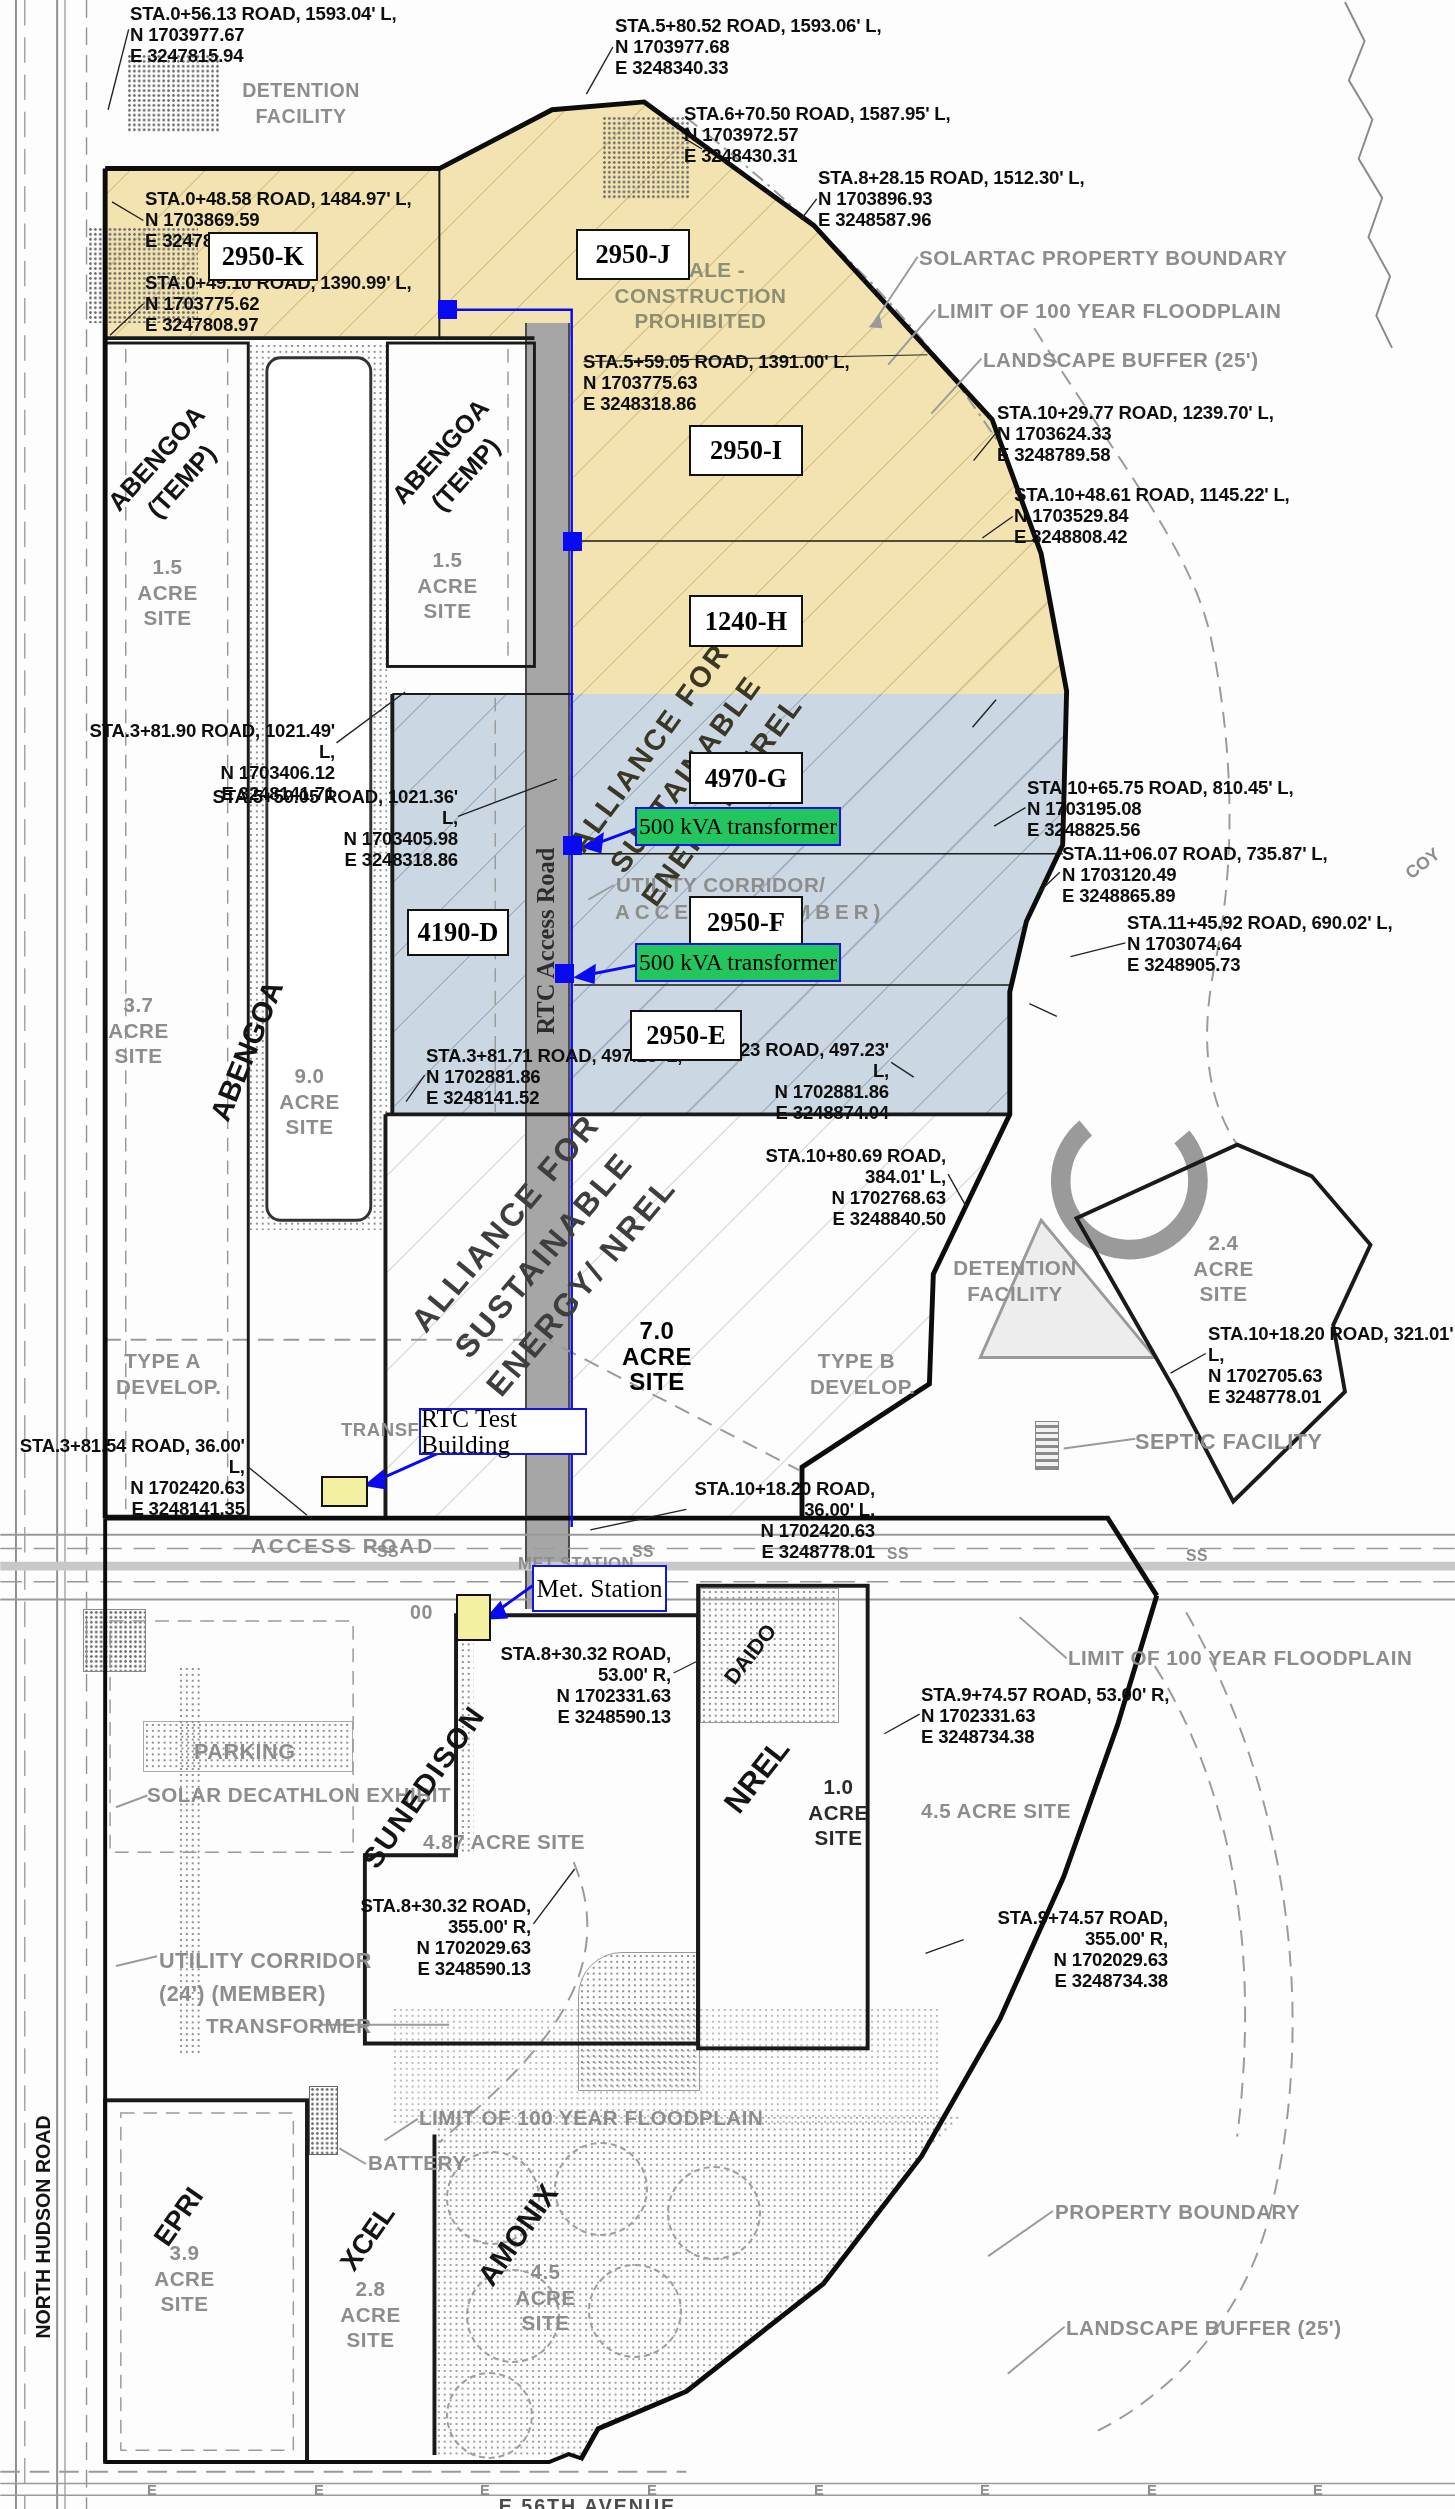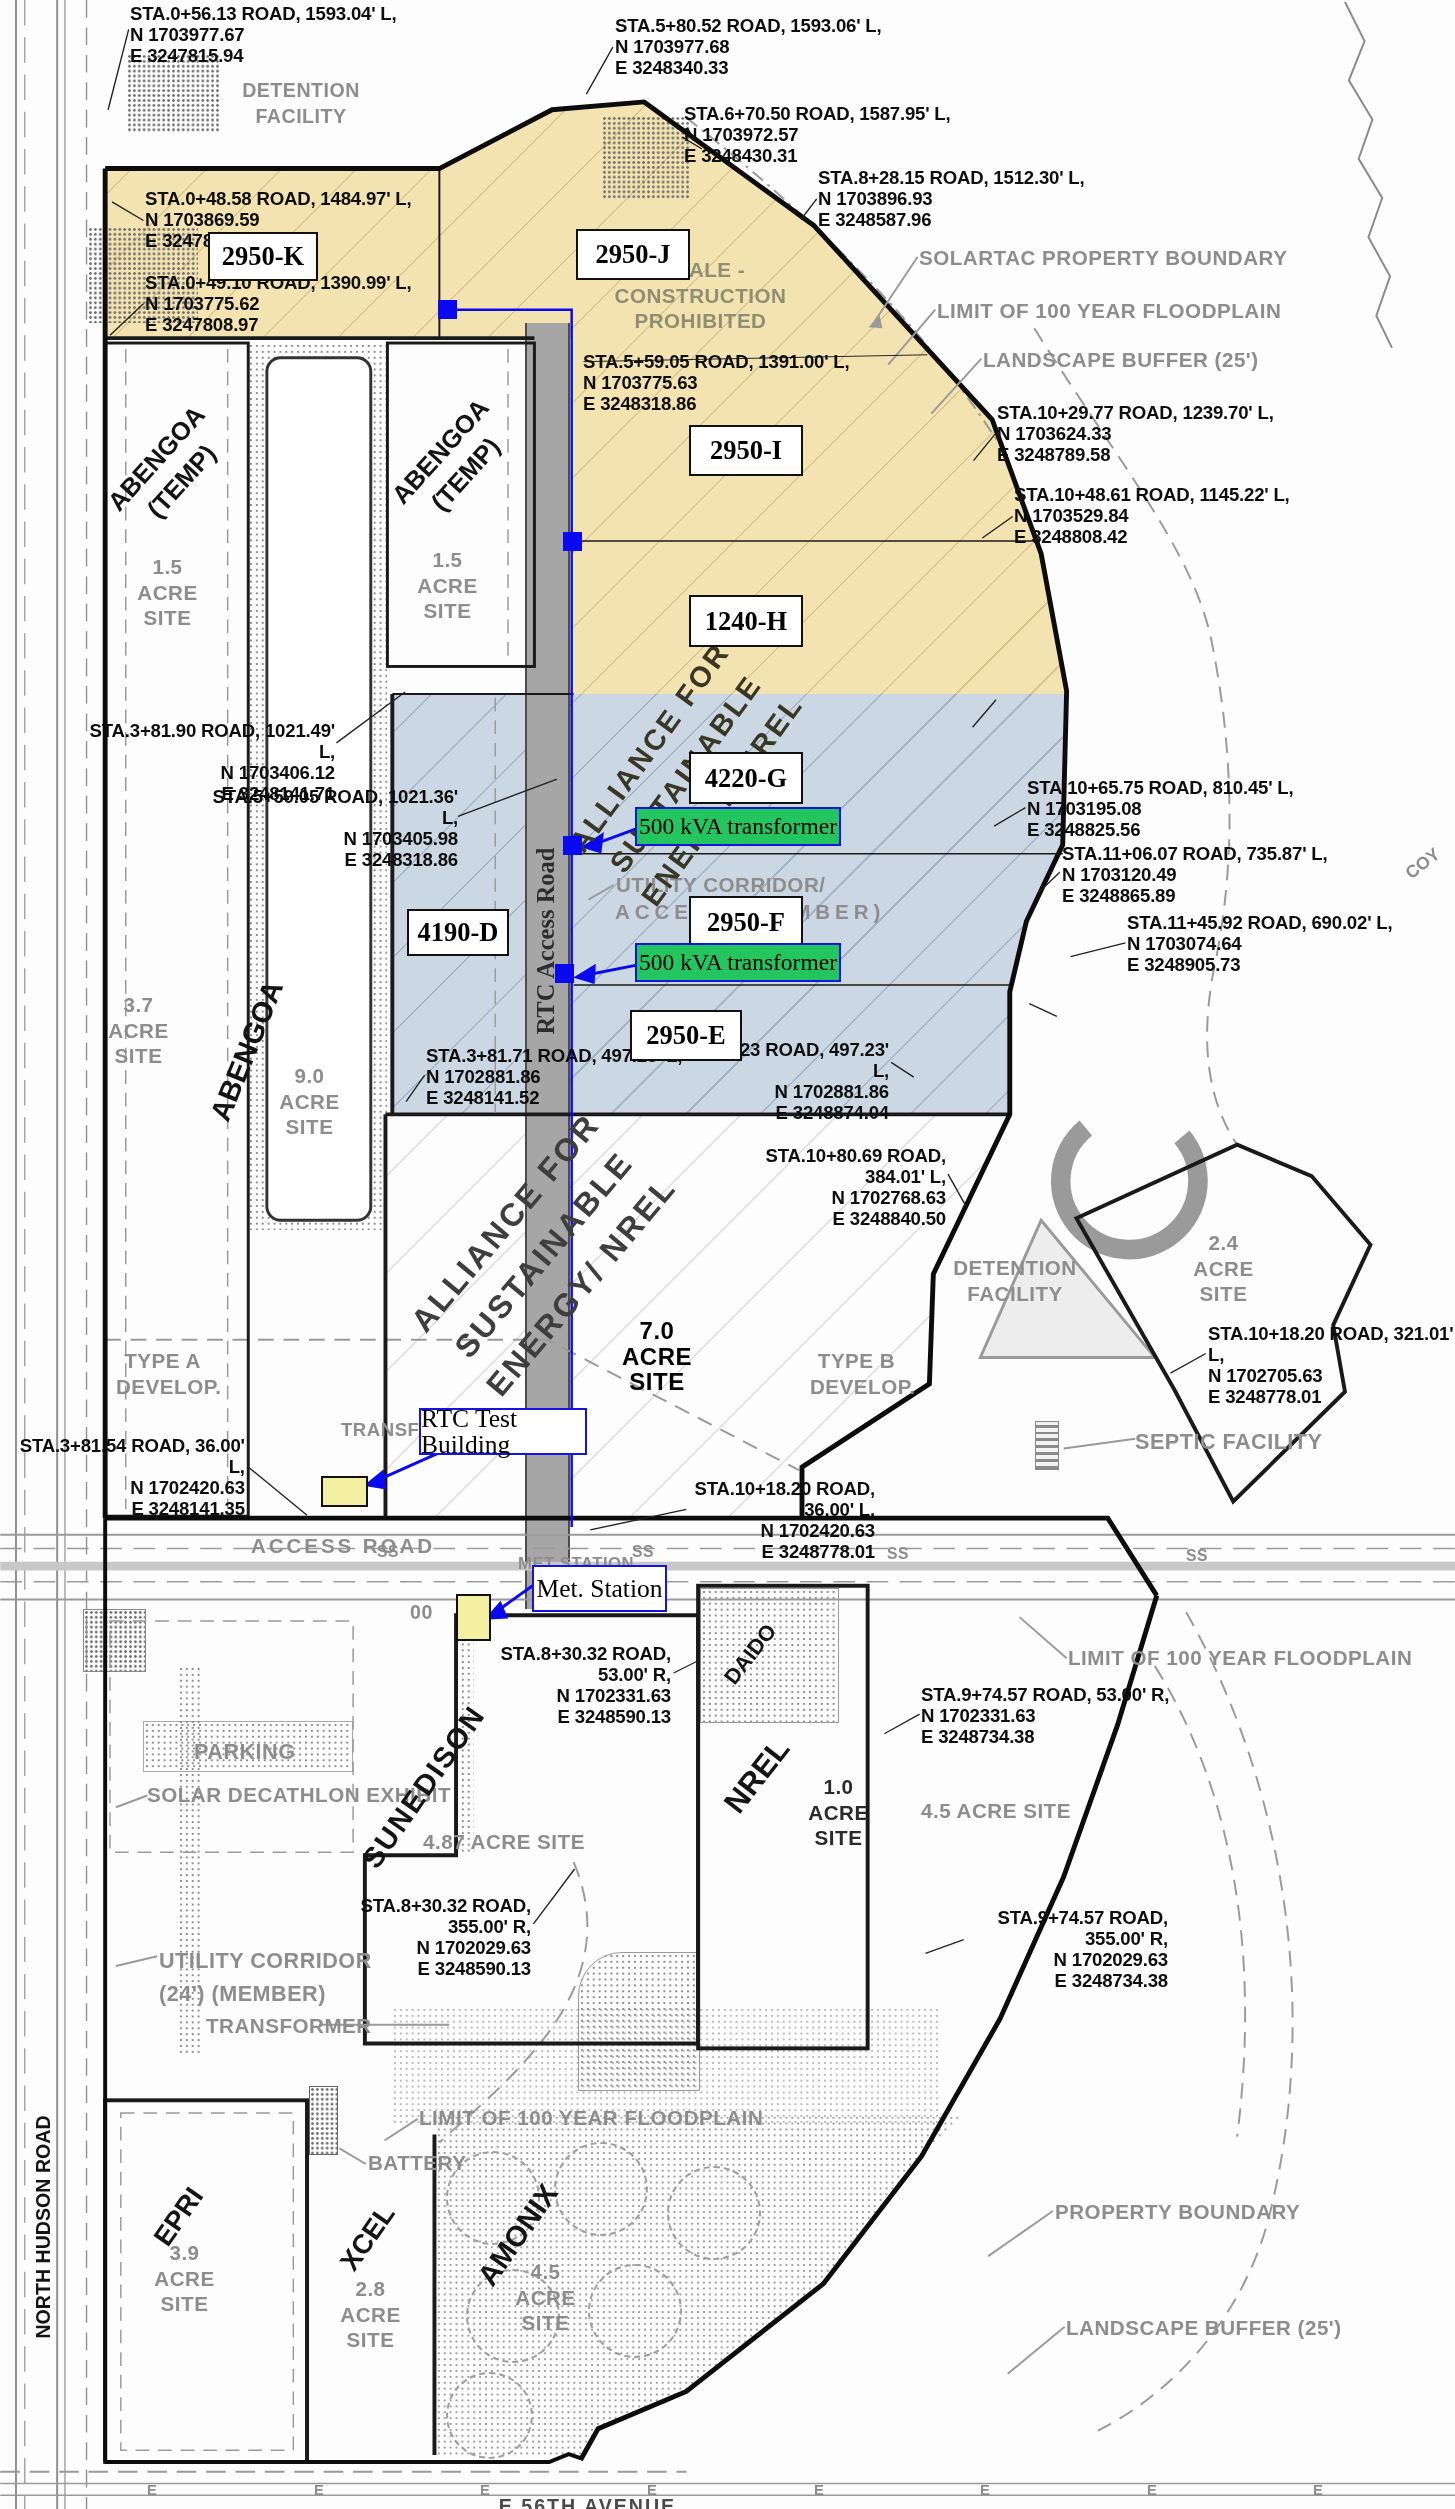--- a/index.html
+++ b/index.html
@@ -357,21 +357,21 @@
   <div class="diag" style="left:368px;top:2238px;--r:-55deg;font-size:27.4px">XCEL</div>
   <div class="diag" style="left:518px;top:2235px;--r:-55deg;font-size:29px">AMONIX</div>
   <div class="diag" style="left:546px;top:941px;--r:-90deg;font-family:'Liberation Serif',serif;font-size:24.5px;color:#2d2d2d;white-space:nowrap">RTC Access Road</div>
   <div class="diag" style="left:43px;top:2227px;--r:-90deg;font-size:19.6px;white-space:nowrap">NORTH HUDSON ROAD</div>
   <div class="diag" style="left:1423px;top:864px;--r:-38deg;font-size:17.6px;color:#8d8d8d">COY</div>
 
   <div class="lbox" style="left:208px;top:232px;width:106px;height:45px">2950-K</div>
   <div class="lbox" style="left:576px;top:229px;width:110px;height:47px">2950-J</div>
   <div class="lbox" style="left:689px;top:425px;width:110px;height:47px">2950-I</div>
   <div class="lbox" style="left:689px;top:595px;width:110px;height:48px">1240-H</div>
-  <div class="lbox" style="left:689px;top:752px;width:110px;height:48px">4220-G</div>
+  <div class="lbox" style="left:689px;top:752px;width:110px;height:48px">4970-G</div>
   <div class="lbox" style="left:689px;top:896px;width:110px;height:48px">2950-F</div>
   <div class="lbox" style="left:630px;top:1010px;width:108px;height:47px">2950-E</div>
   <div class="lbox" style="left:407px;top:909px;width:98px;height:43px">4190-D</div>
 
   <div class="call cy" style="left:635px;top:807px;width:202px;height:35px">500 kVA transformer</div>
   <div class="call cy" style="left:635px;top:943px;width:202px;height:35px">500 kVA transformer</div>
   <div class="call" style="left:419px;top:1408px;width:164px;height:43px">RTC Test Building</div>
   <div class="call" style="left:532px;top:1565px;width:131px;height:43px">Met. Station</div>
 
   <div class="sq" style="left:438px;top:300px"></div>

